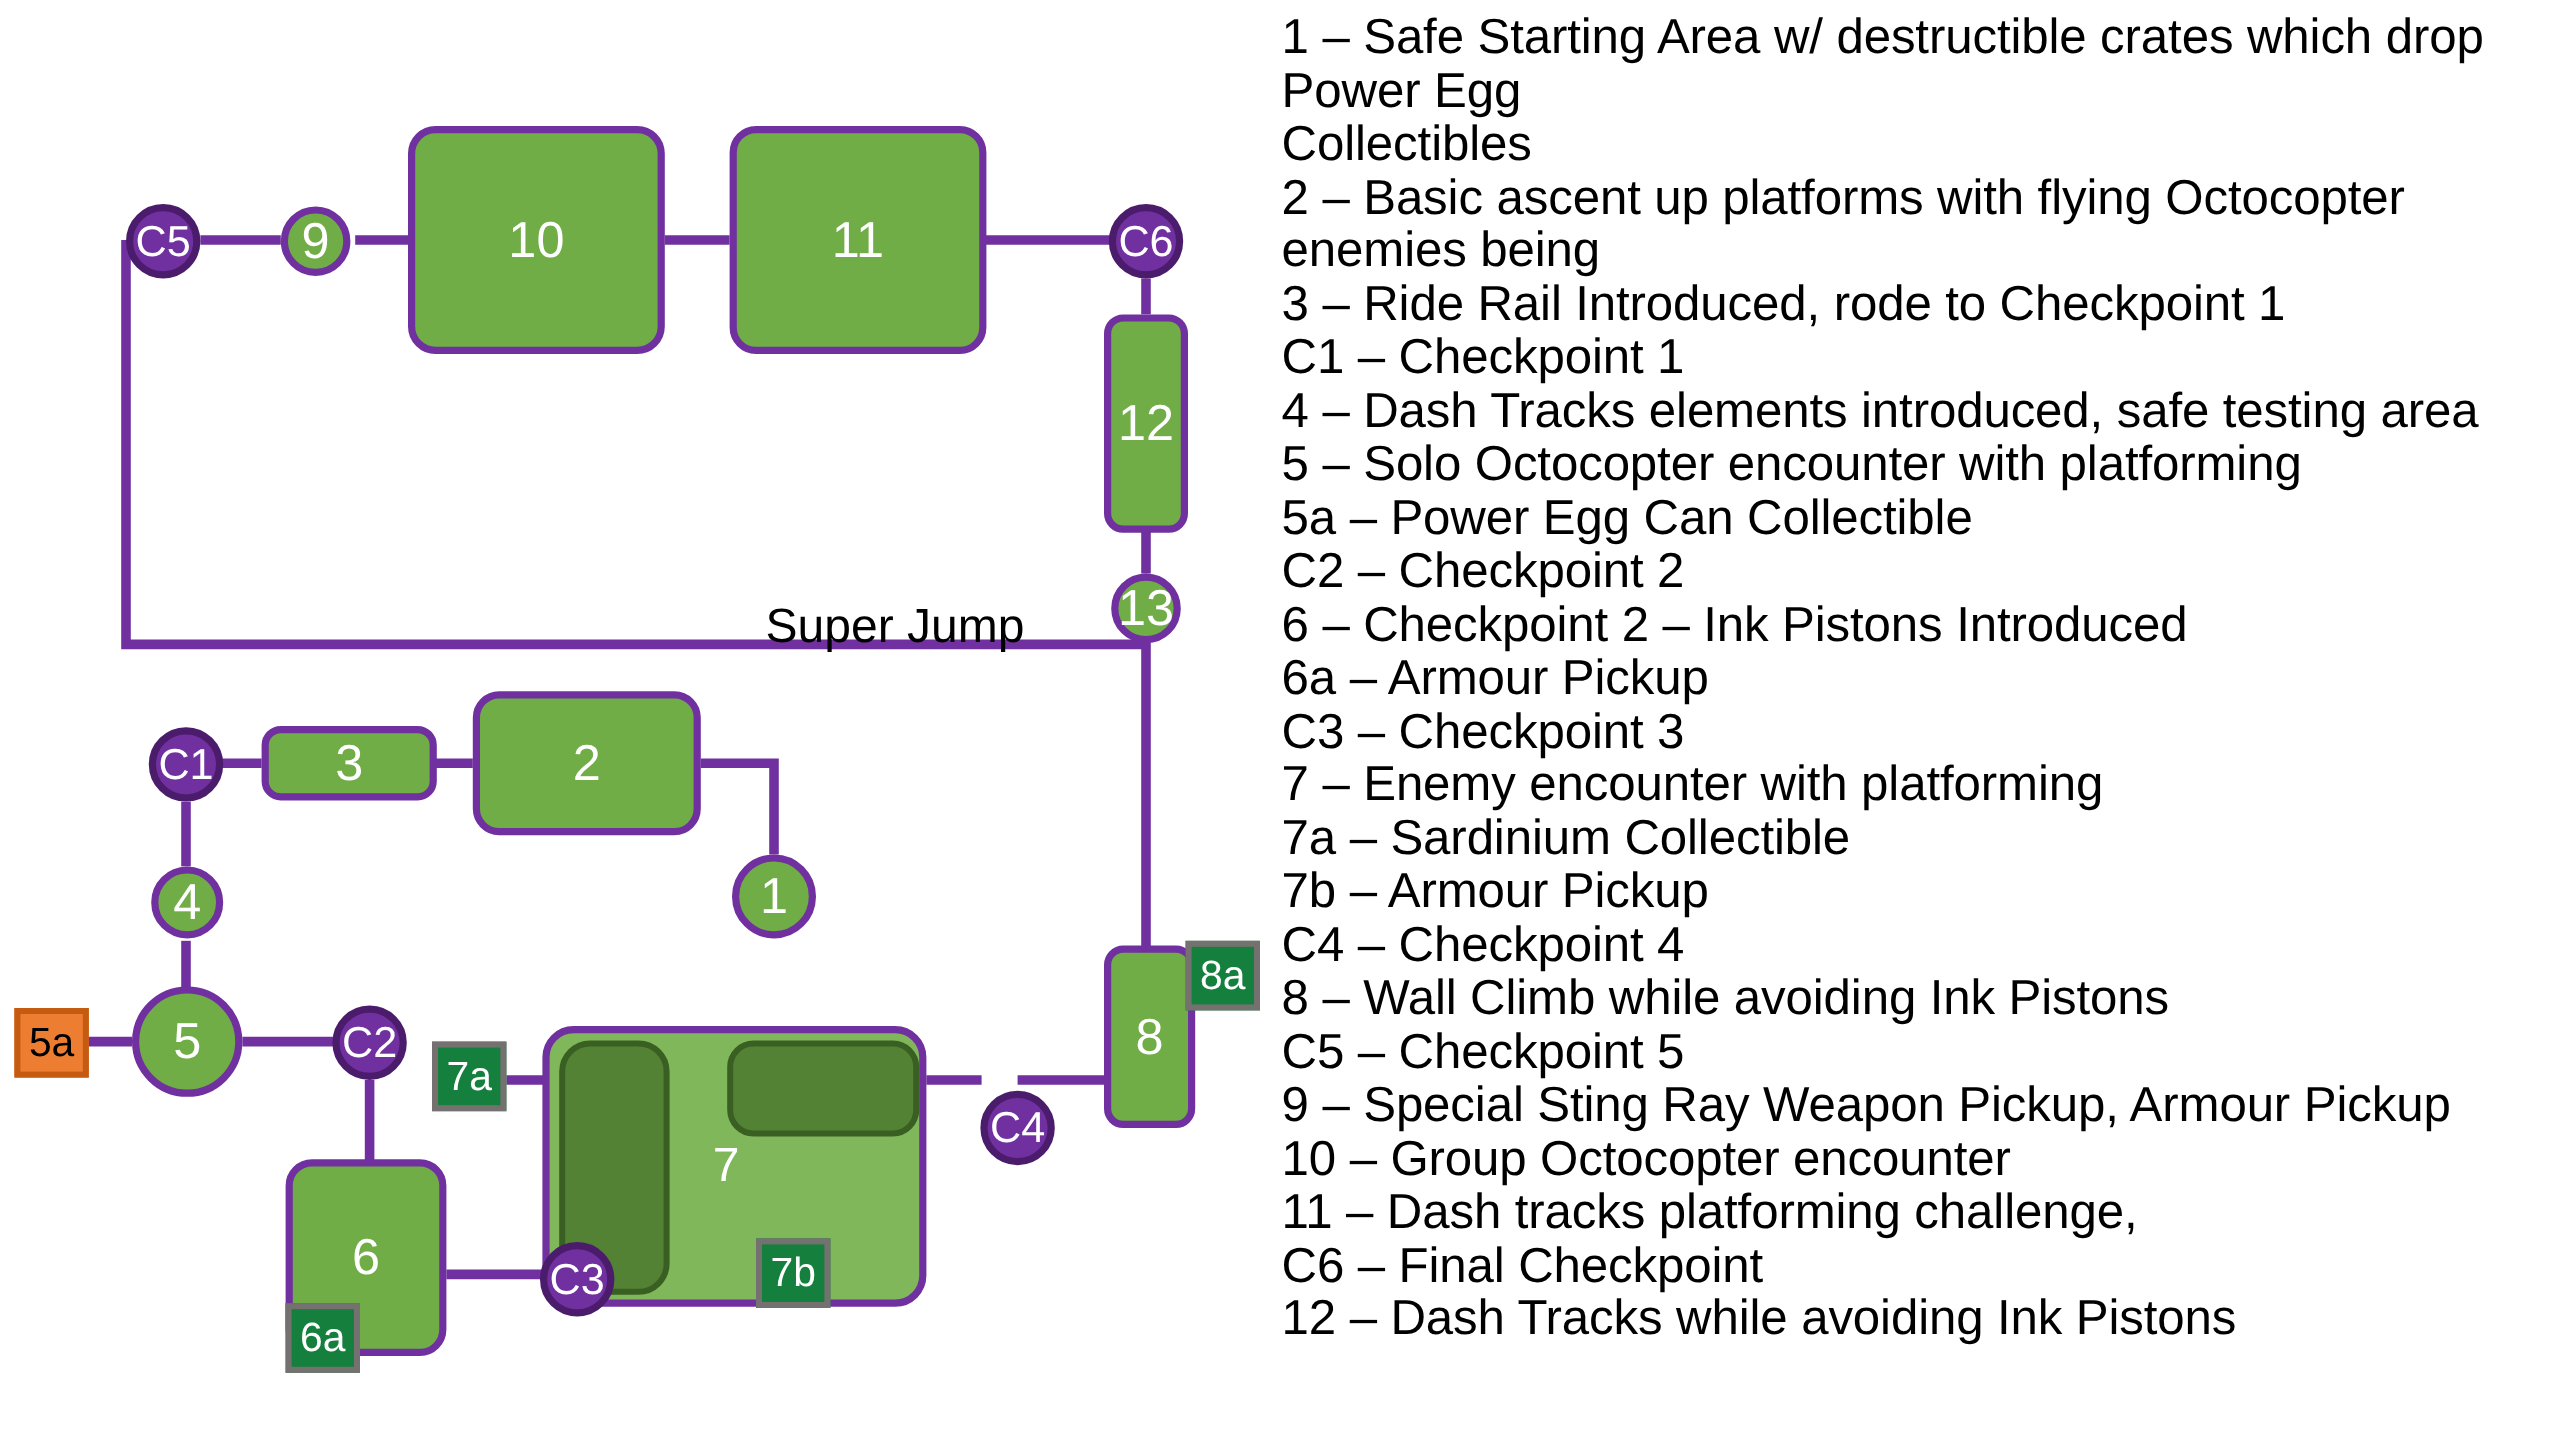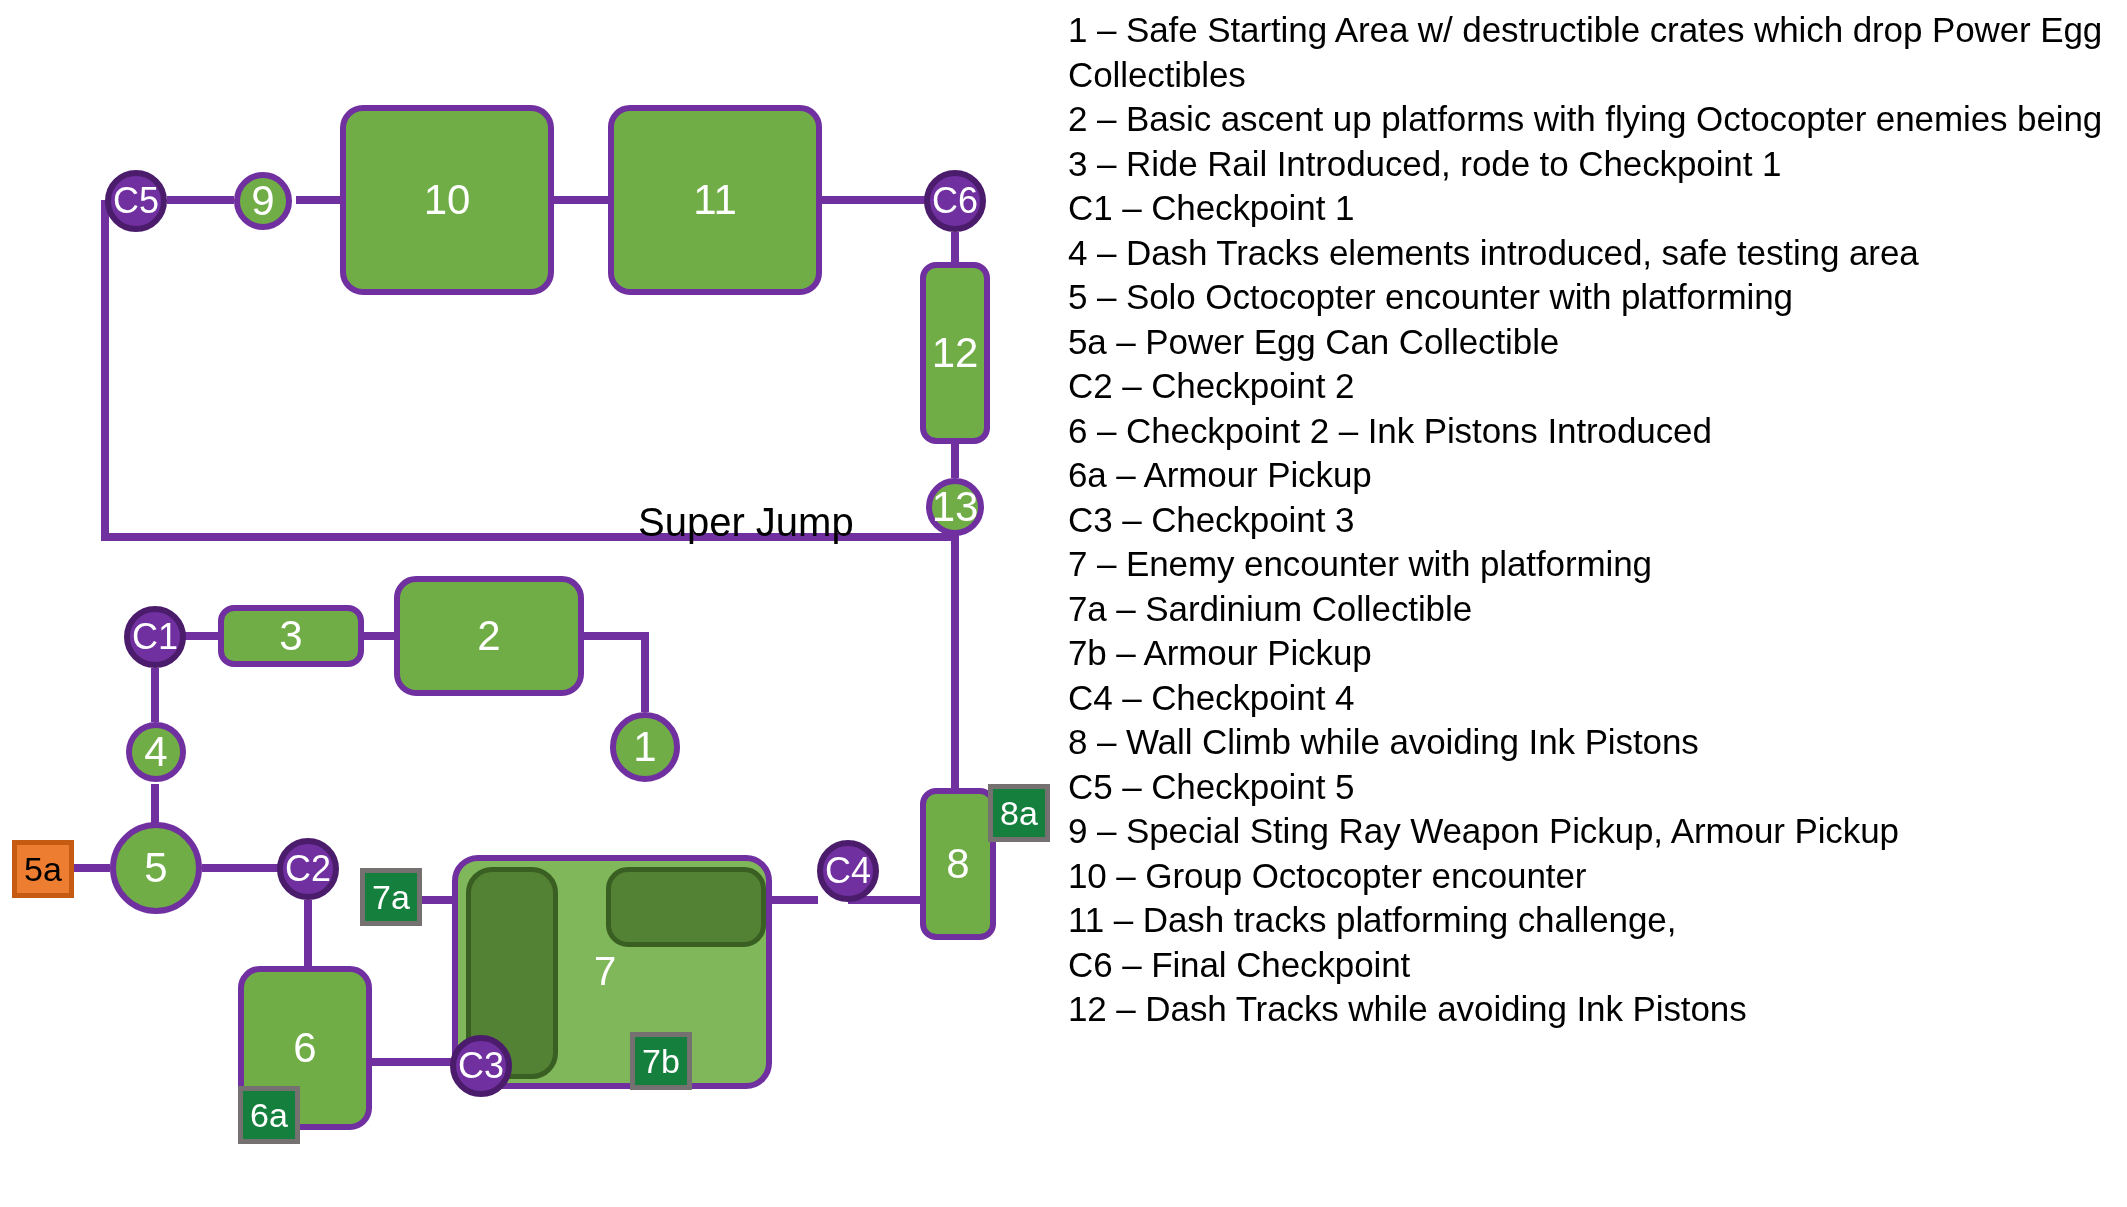--- a/index.html
+++ b/index.html
@@ -124,21 +124,21 @@
 
   
   #legend {
     position: absolute;
     left: 1068px;
     top: 8px;
     width: 1050px;
     color: #000000;
   }
   .legend-line {
-    font-size: 35px;
+    font-size: 41px;
     line-height: 44.5px;
     color: #000000;
     letter-spacing: -0.1px;
   }
 </style>
 </head>
 <body>
 
 <div id="root">
 
@@ -268,21 +268,21 @@
     </div>
 
     <div class="node checkpoint" style="left:450px; top:1035px; width:62px; height:62px;">
       <span>C3</span>
     </div>
 
     <div class="node pickup" style="left:630px; top:1032px; width:62px; height:58px;">
       <span>7b</span>
     </div>
 
-    <div class="node checkpoint" style="left:817px; top:840px; width:62px; height:62px;">
+    <div class="node checkpoint" style="left:817px; top:909px; width:62px; height:62px;">
       <span>C4</span>
     </div>
 
     <div class="node area small-r" style="left:920px; top:788px; width:76px; height:152px;">
       <span>8</span>
     </div>
 
     <div class="node pickup" style="left:988px; top:784px; width:62px; height:58px;">
       <span>8a</span>
     </div>

